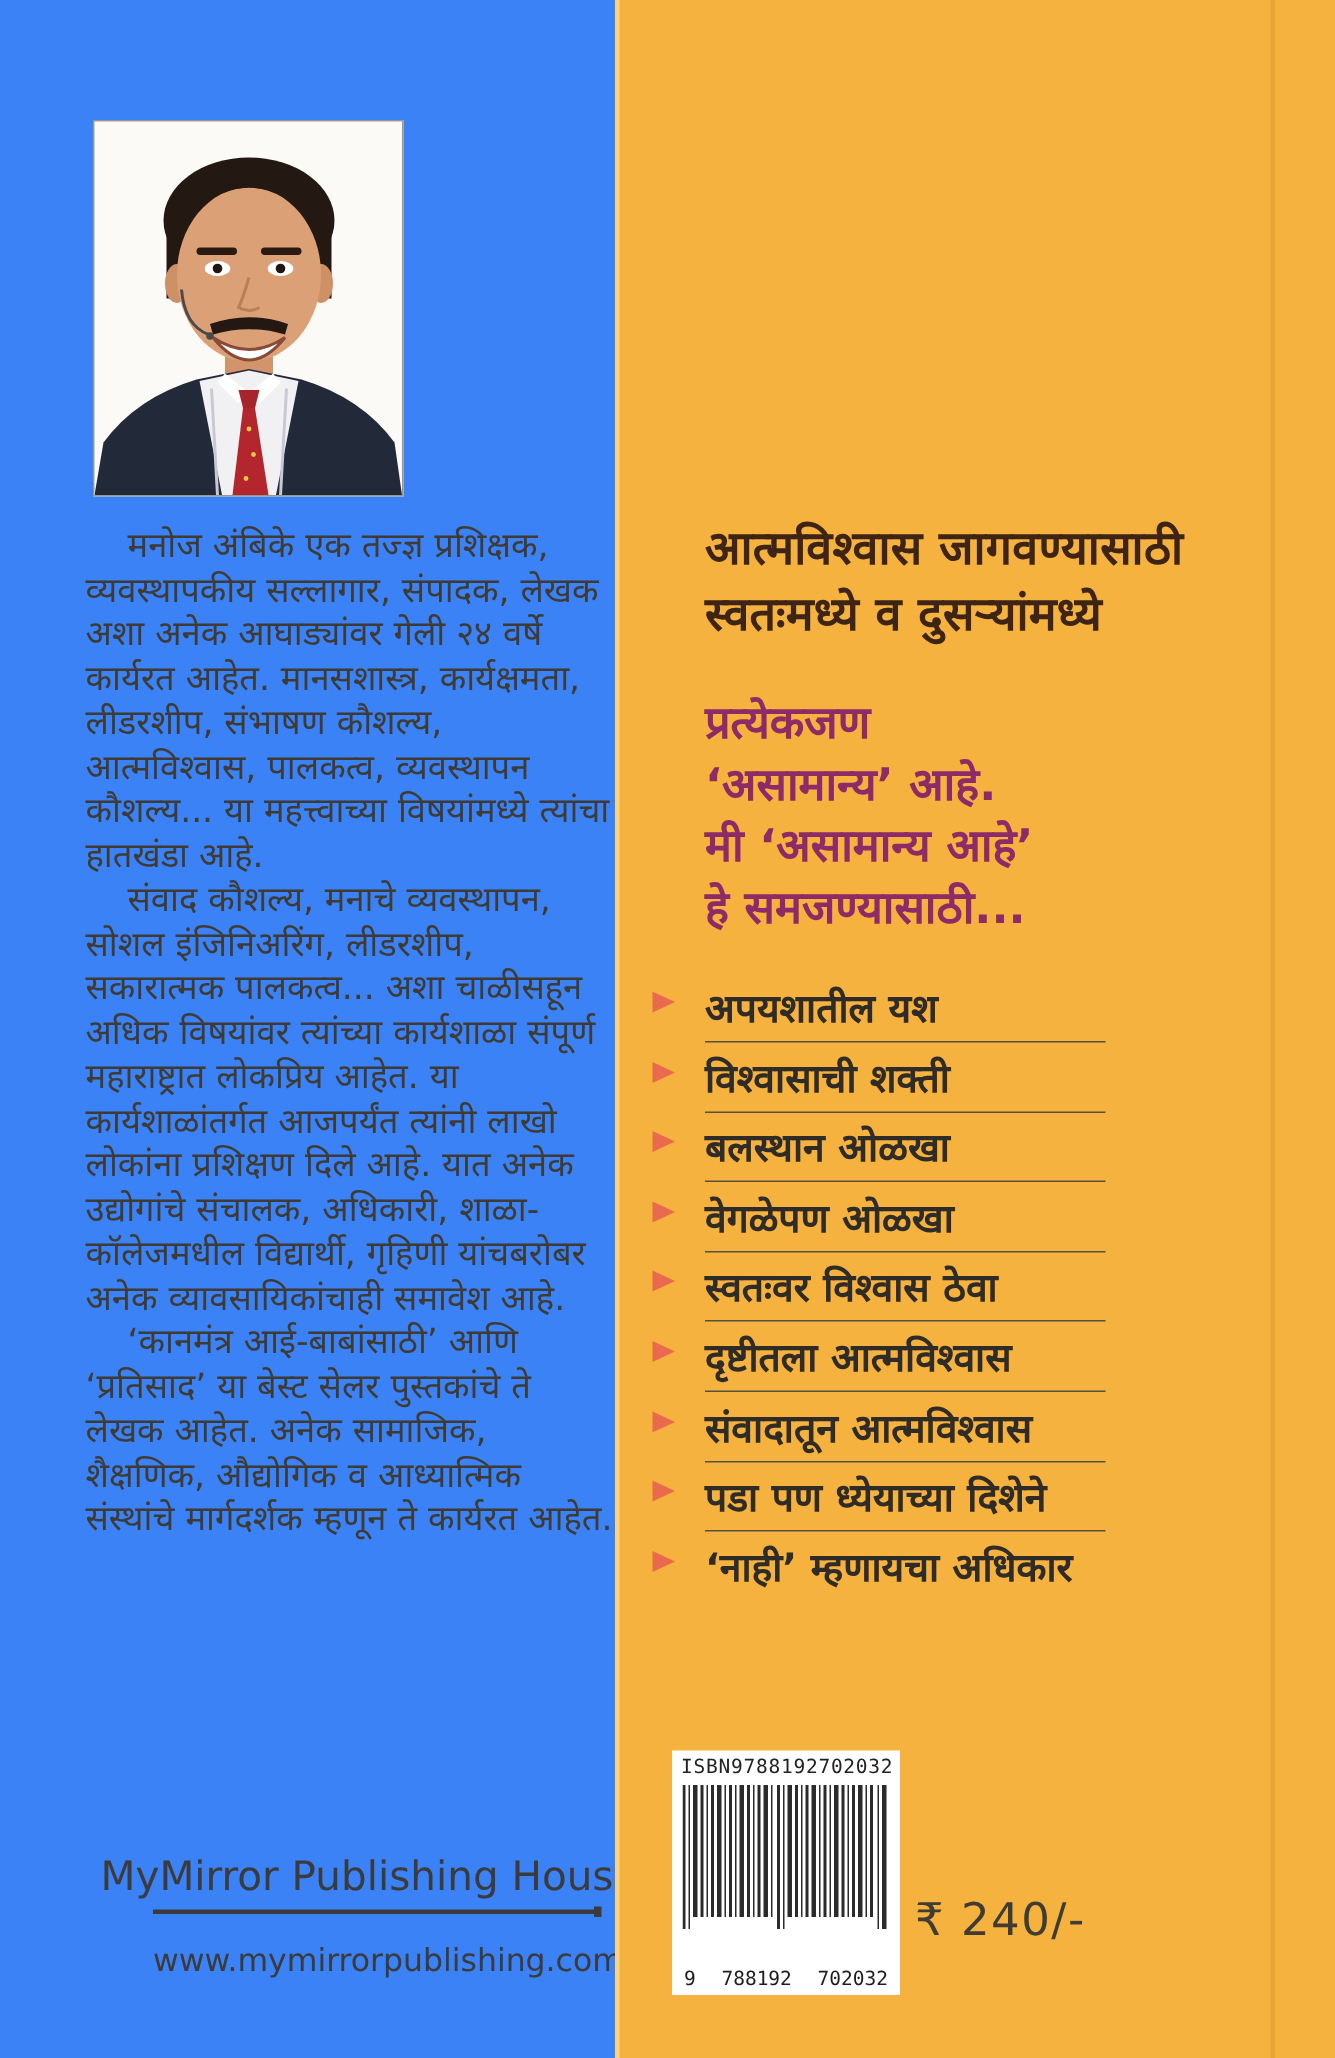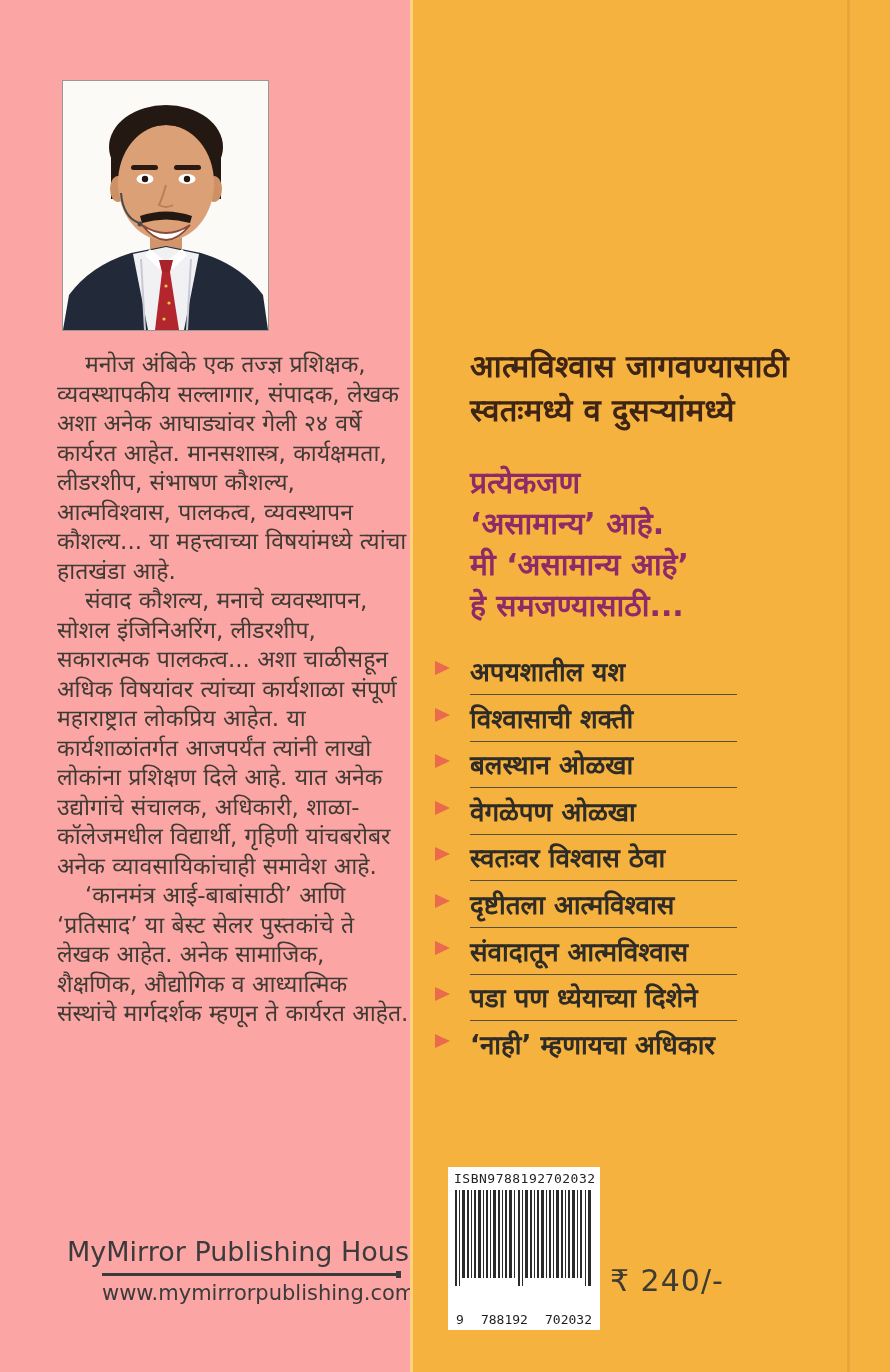--- a/index.html
+++ b/index.html
@@ -1,19 +1,19 @@
 <!DOCTYPE html>
 <html><head>
 <meta charset="utf-8">
 <style>
   * { margin:0; padding:0; box-sizing:border-box; }
   html,body { width:890px; height:1372px; }
   body { font-family:"DejaVu Sans", sans-serif; background:#ffffff; position:relative; overflow:hidden; }
 
-  .cover { position:absolute; left:0; top:0; width:890px; height:1372px; background:#fca5a5; }
+  .cover { position:absolute; left:0; top:0; width:890px; height:1372px; background:#3b82f6; }
 
   
   .right-panel { position:absolute; left:410px; top:0; width:480px; height:1372px; background:#F5B23F; }
   .edge-sliver { position:absolute; left:0; top:0; width:3px; height:1372px; background:#FBD37E; }
   .fold-line { position:absolute; left:437px; top:0; width:3px; height:1372px; background:rgba(120,70,0,0.10); }
 
   .headline { position:absolute; left:60px; top:344px; font-size:31px; font-weight:bold;
               color:#3D2415; line-height:44px; letter-spacing:0.2px; }
   .tagline  { position:absolute; left:60px; top:462px; font-size:30px; font-weight:bold;
               color:#8E2A68; line-height:41px; }
@@ -45,21 +45,21 @@
 
   .bio { position:absolute; left:57px; top:350px; width:352px; font-size:23px;
          line-height:29.5px; color:#3F3B33; }
   .bio p { text-indent:28px; }
 
   .publisher { position:absolute; left:58px; top:1232px; width:352px; }
   .pub-row { display:flex; align-items:center; gap:9px; }
   .pub-name { font-size:27px; color:#3B3B3B; white-space:nowrap; }
   .pub-line { margin-left:44px; margin-top:2px; width:298px; height:3px; background:#3B3B3B; position:relative; }
   .pub-line::after { content:""; position:absolute; right:-1px; top:-2px; width:5px; height:7px; background:#3B3B3B; }
-  .pub-site { margin-left:44px; width:298px; text-align:center; font-size:21px; color:#3B3B3B; margin-top:5px; }
+  .pub-site { margin-left:44px; width:298px; text-align:center; font-size:21px; color:#3B3B3B; margin-top:19px; }
 </style>
 </head>
 <body>
 
 <div class="cover">
 
   <div>
 
     <div class="photo-frame">
       <svg width="205" height="249" viewBox="0 0 205 249">

